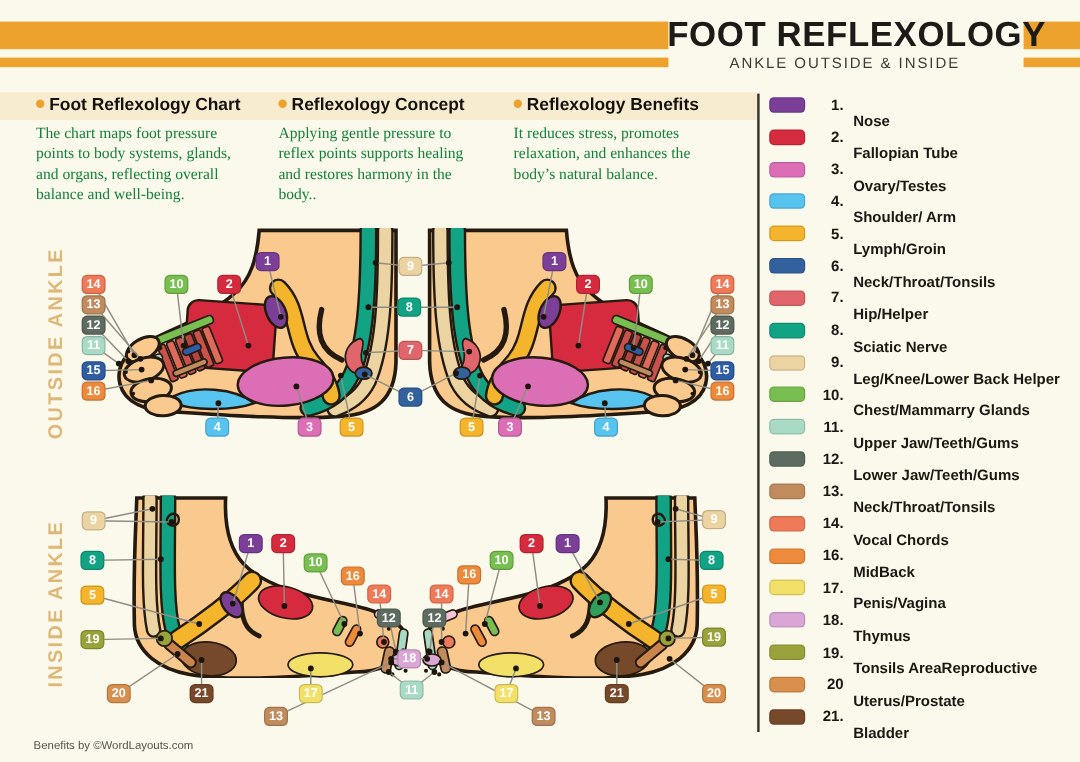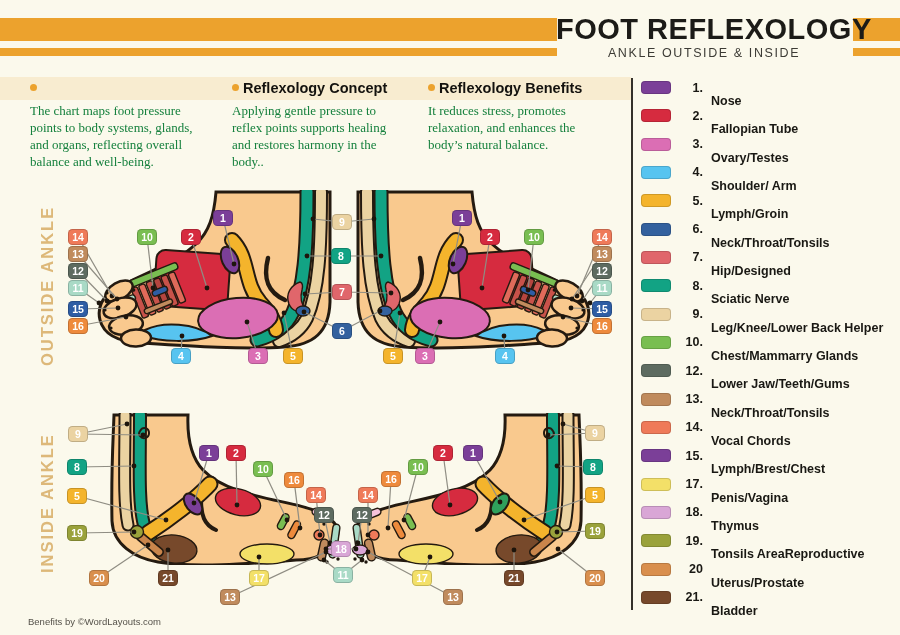--- a/index.html
+++ b/index.html
@@ -70,21 +70,21 @@
 
   <div class="bar bar-thick-left"></div>
   <div class="bar bar-thin-left"></div>
   <div class="bar bar-thick-right"></div>
   <div class="bar bar-thin-right"></div>
   <div class="title">FOOT REFLEXOLOGY</div>
   <div class="subtitle">ANKLE OUTSIDE &amp; INSIDE</div>
 
   <div class="head-band"></div>
   <div class="info-col col1">
-    <div class="hd"><span class="dot"></span></div>
+    <div class="hd"><span class="dot"></span><span>Foot Reflexology Chart</span></div>
     <div class="bd">The chart maps foot pressure points to body systems, glands, and organs, reflecting overall balance and well-being.</div>
   </div>
   <div class="info-col col3">
     <div class="hd"><span class="dot"></span><span>Reflexology Benefits</span></div>
     <div class="bd">It reduces stress, promotes relaxation, and enhances the body’s natural balance.</div>
   </div>
   <div class="info-col col2">
     <div class="hd"><span class="dot"></span><span>Reflexology Concept</span></div>
     <div class="bd">Applying gentle pressure to reflex points supports healing and restores harmony in the body..</div>
   </div>
@@ -117,56 +117,61 @@
         <span class="ll">Lymph/Groin</span>
       </div>
       <div class="lrow">
         <span class="sw" style="background: rgb(51, 97, 158);"></span>
         <span class="ln">6.</span>
         <span class="ll">Neck/Throat/Tonsils</span>
       </div>
       <div class="lrow">
         <span class="sw" style="background: rgb(224, 102, 107);"></span>
         <span class="ln">7.</span>
-        <span class="ll">Hip/Designed</span>
+        <span class="ll">Hip/Helper</span>
       </div>
       <div class="lrow">
         <span class="sw" style="background: rgb(18, 163, 132);"></span>
         <span class="ln">8.</span>
         <span class="ll">Sciatic Nerve</span>
       </div>
       <div class="lrow">
         <span class="sw" style="background: rgb(235, 211, 162);"></span>
         <span class="ln">9.</span>
         <span class="ll">Leg/Knee/Lower Back Helper</span>
       </div>
       <div class="lrow">
         <span class="sw" style="background: rgb(121, 190, 81);"></span>
         <span class="ln">10.</span>
         <span class="ll">Chest/Mammarry Glands</span>
       </div>
       <div class="lrow">
+        <span class="sw" style="background: rgb(169, 218, 198);"></span>
+        <span class="ln">11.</span>
+        <span class="ll">Upper Jaw/Teeth/Gums</span>
+      </div>
+      <div class="lrow">
         <span class="sw" style="background: rgb(93, 107, 96);"></span>
         <span class="ln">12.</span>
         <span class="ll">Lower Jaw/Teeth/Gums</span>
       </div>
       <div class="lrow">
         <span class="sw" style="background: rgb(192, 139, 93);"></span>
         <span class="ln">13.</span>
         <span class="ll">Neck/Throat/Tonsils</span>
       </div>
       <div class="lrow">
         <span class="sw" style="background: rgb(239, 122, 89);"></span>
         <span class="ln">14.</span>
         <span class="ll">Vocal Chords</span>
       </div>
       <div class="lrow">
-        <span class="sw" style="background: rgb(123, 63, 152);"></span>
-        <span class="ln">15.</span>
-        <span class="ll">Lymph/Brest/Chest</span>
+        <span class="sw" style="background: rgb(238, 138, 60);"></span>
+        <span class="ln">16.</span>
+        <span class="ll">MidBack</span>
       </div>
       <div class="lrow">
         <span class="sw" style="background: rgb(243, 224, 104);"></span>
         <span class="ln">17.</span>
         <span class="ll">Penis/Vagina</span>
       </div>
       <div class="lrow">
         <span class="sw" style="background: rgb(217, 166, 214);"></span>
         <span class="ln">18.</span>
         <span class="ll">Thymus</span>

